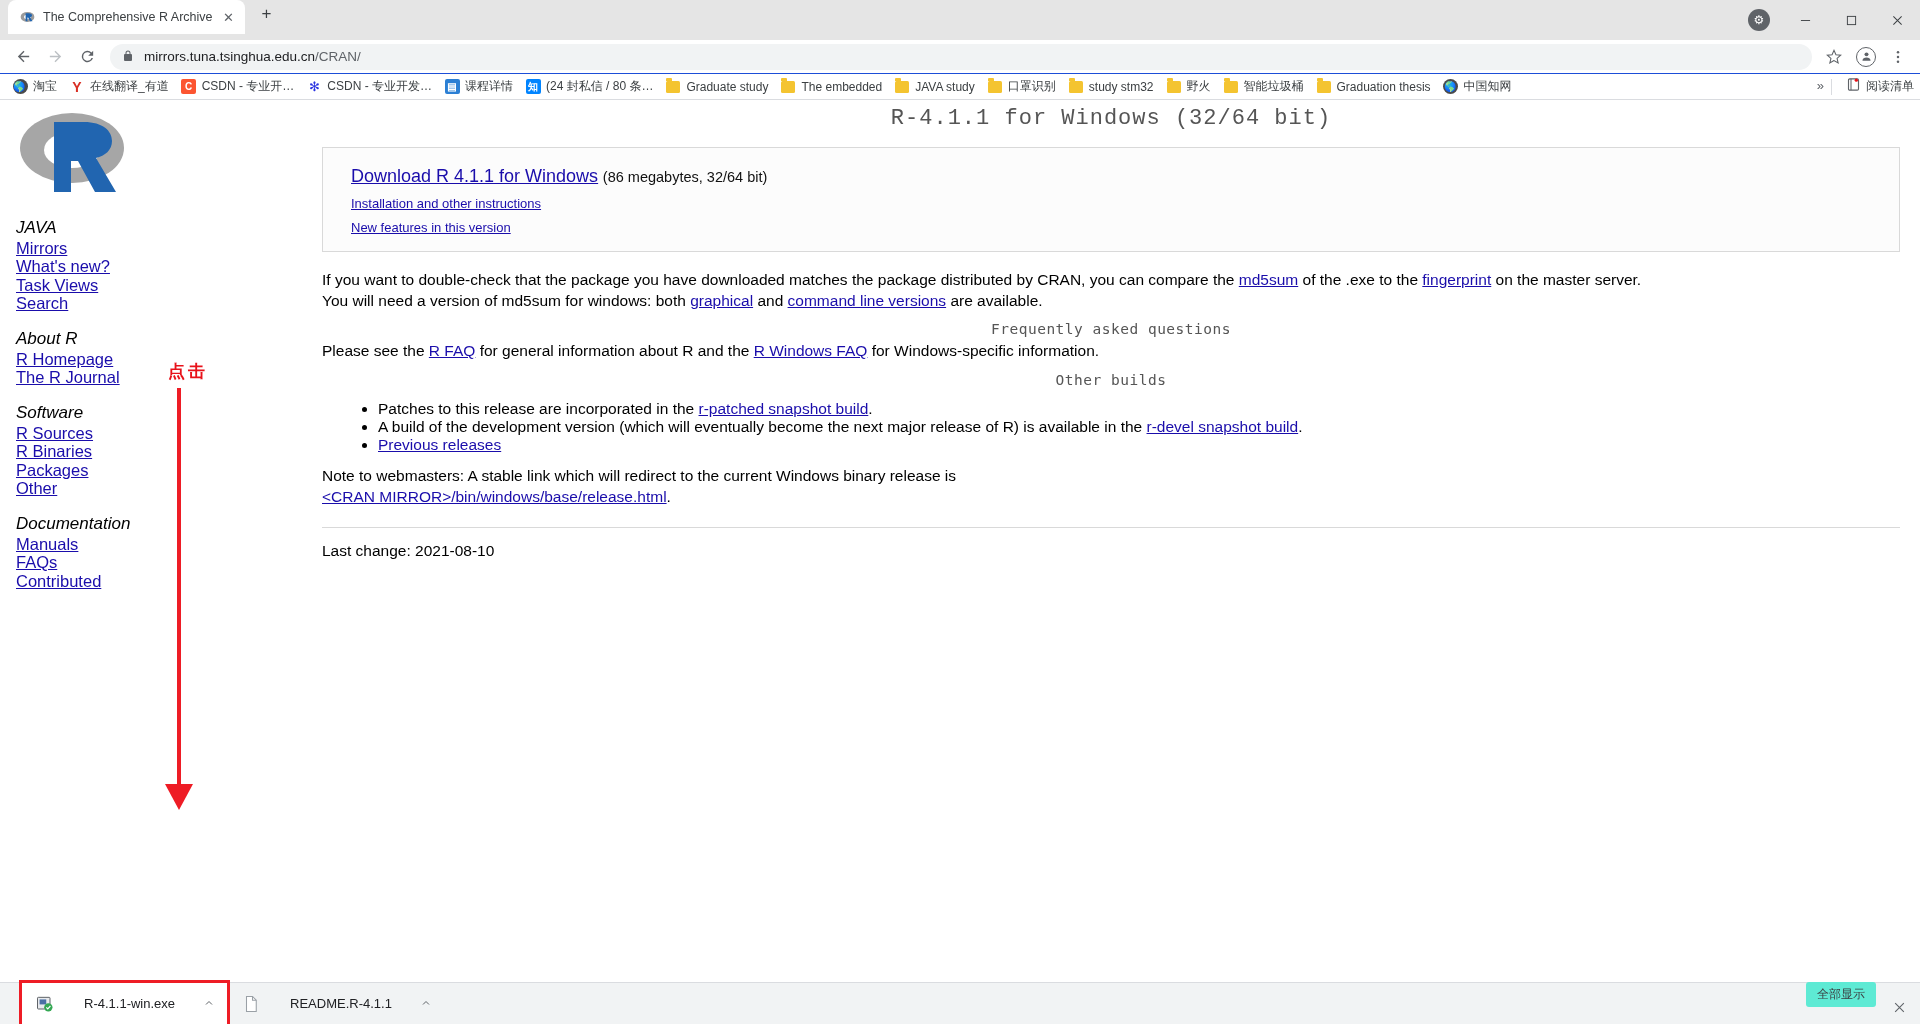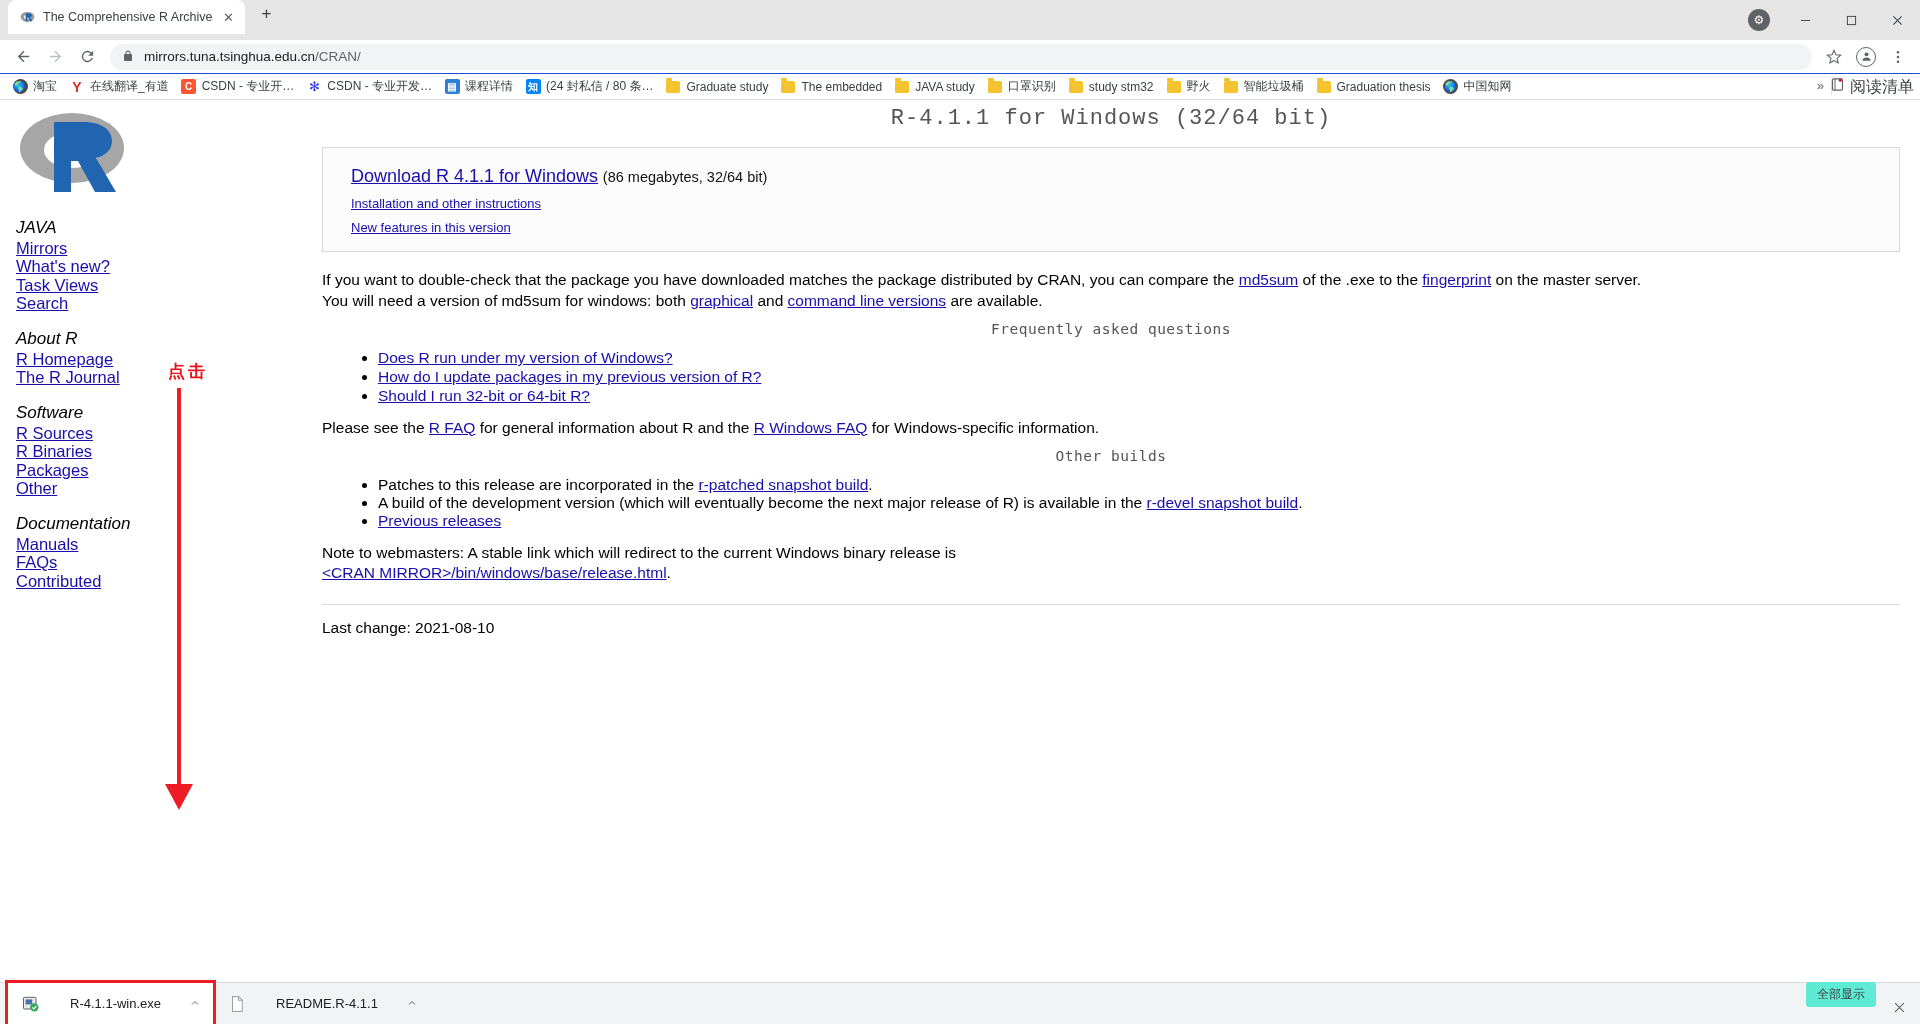--- a/index.html
+++ b/index.html
@@ -145,21 +145,21 @@
     width:15px;height:15px;border-radius:2px;color:#fff;font-size:10px;font-weight:bold;
     display:flex;align-items:center;justify-content:center;
   }
   #bm-overflow {
     position:absolute; right:96px; top:4px;
     font-size:13px; color:#5f6368;
   }
   #bm-divider { position:absolute; right:88px; top:5px; width:1px;height:16px;background:#dadce0;}
   #reading-list {
     position:absolute; right:6px; top:3px;
-    display:flex;align-items:flex-start;gap:5px;font-size:16px;color:#3c4043;
+    display:flex;align-items:flex-end;gap:5px;font-size:12px;color:#3c4043;
   }
 
   
   #viewport {
     position:absolute;
     top:100px; left:0; right:0; bottom:0;
     background:#ffffff;
     overflow:hidden;
   }
 
@@ -315,21 +315,21 @@
   }
 
   
   #download-shelf {
     position:absolute;
     left:0; right:0; bottom:0;
     height:42px;
     background:#f1f3f4;
     border-top:1px solid #dadce0;
     display:flex; align-items:center;
-    padding-left:8px;
+    padding-left:22px;
     gap:0px;
   }
   .dl-item {
     height:42px;
     display:flex; align-items:center;
     gap:28px;
     padding:0 12px;
     font-size:13px;
     color:#202124;
     position:relative;
@@ -589,25 +589,20 @@
       <a class="sub-link" href="#">New features in this version</a>
     </div>
 
     <p class="para">
       <span>If you want to double-check that the package you have downloaded matches the package distributed by CRAN, you can compare the </span><a href="#">md5sum</a><span> of the .exe to the </span><a href="#">fingerprint</a><span> on the master server.</span><br>
       <span>You will need a version of md5sum for windows: both </span><a href="#">graphical</a><span> and </span><a href="#">command line versions</a><span> are available.</span>
     </p>
 
     <div class="mono-sub">Frequently asked questions</div>
 
-    <ul class="bullets">
-      <li><a href="#">Does R run under my version of Windows?</a></li>
-      <li><a href="#">How do I update packages in my previous version of R?</a></li>
-      <li><a href="#">Should I run 32-bit or 64-bit R?</a></li>
-    </ul>
 
     <p class="para">
       <span>Please see the </span><a href="#">R FAQ</a><span> for general information about R and the </span><a href="#">R Windows FAQ</a><span> for Windows-specific information.</span>
     </p>
 
     <div class="mono-sub">Other builds</div>
 
     <ul class="bullets tight">
       <li><span>Patches to this release are incorporated in the </span><a href="#">r-patched snapshot build</a><span>.</span></li>
       <li><span>A build of the development version (which will eventually become the next major release of R) is available in the </span><a href="#">r-devel snapshot build</a><span>.</span></li>

